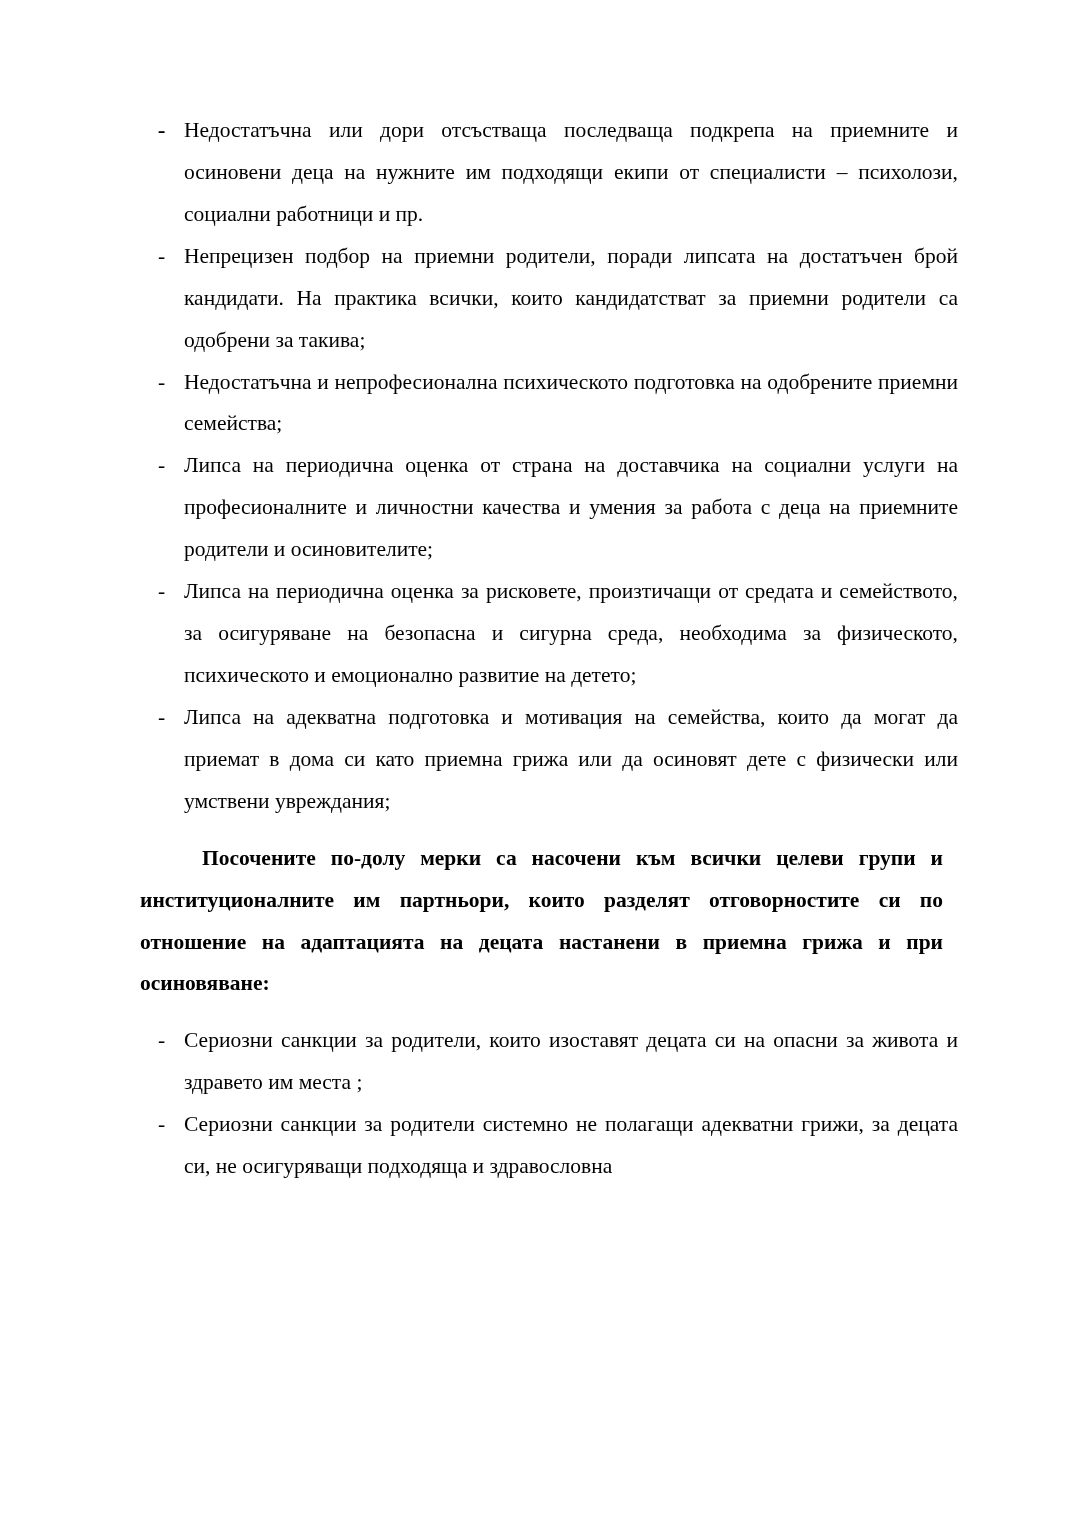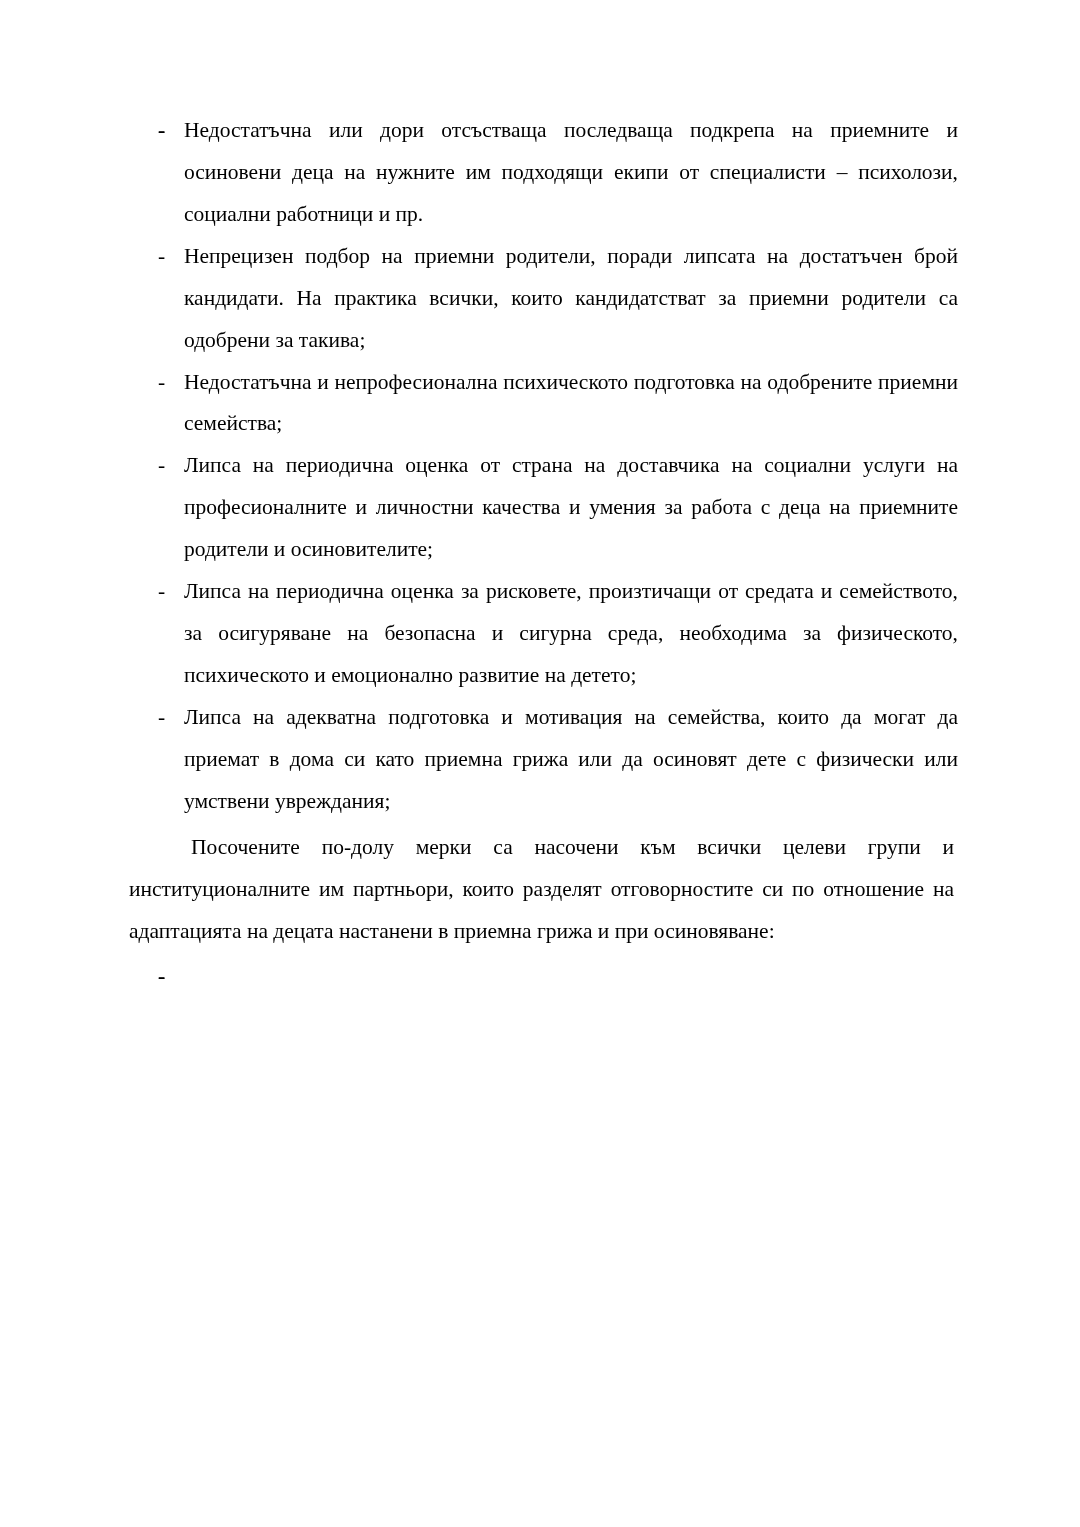--- a/index.html
+++ b/index.html
@@ -34,23 +34,24 @@
     text-align: justify;
     text-justify: inter-word;
     margin: 0;
   }
   ul.bullet-list li .dash {
     position: absolute;
     left: 33px;
     top: 0;
   }
   p.para {
-    margin: 4px;
+    margin: 15px;
     text-indent: 62px;
     text-align: justify;
+    font-weight: bold;
   }
   
   li > .txt, p.para > .txt {
     display: inline;
   }
 </style>
 </head>
 <body>
 
 <div class="page">
@@ -86,20 +87,22 @@
       </li>
     </ul>
 
     <p class="para">
       <span class="txt">Посочените по-долу мерки са насочени към всички целеви групи и институционалните им партньори, които разделят отговорностите си по отношение на адаптацията на децата настанени в приемна грижа и при осиновяване:</span>
     </p>
 
     <ul class="bullet-list">
       <li>
         <span class="dash">-</span>
+        <span class="txt">Сериозни санкции за родители, които изоставят децата си на опасни за живота и здравето им места ;</span>
       </li>
       <li>
         <span class="dash">-</span>
+        <span class="txt">Сериозни санкции за родители системно не полагащи адекватни грижи, за децата си, не осигуряващи подходяща и здравословна</span>
       </li>
     </ul>
 
   </div>
 </div>
 
 </body></html>

